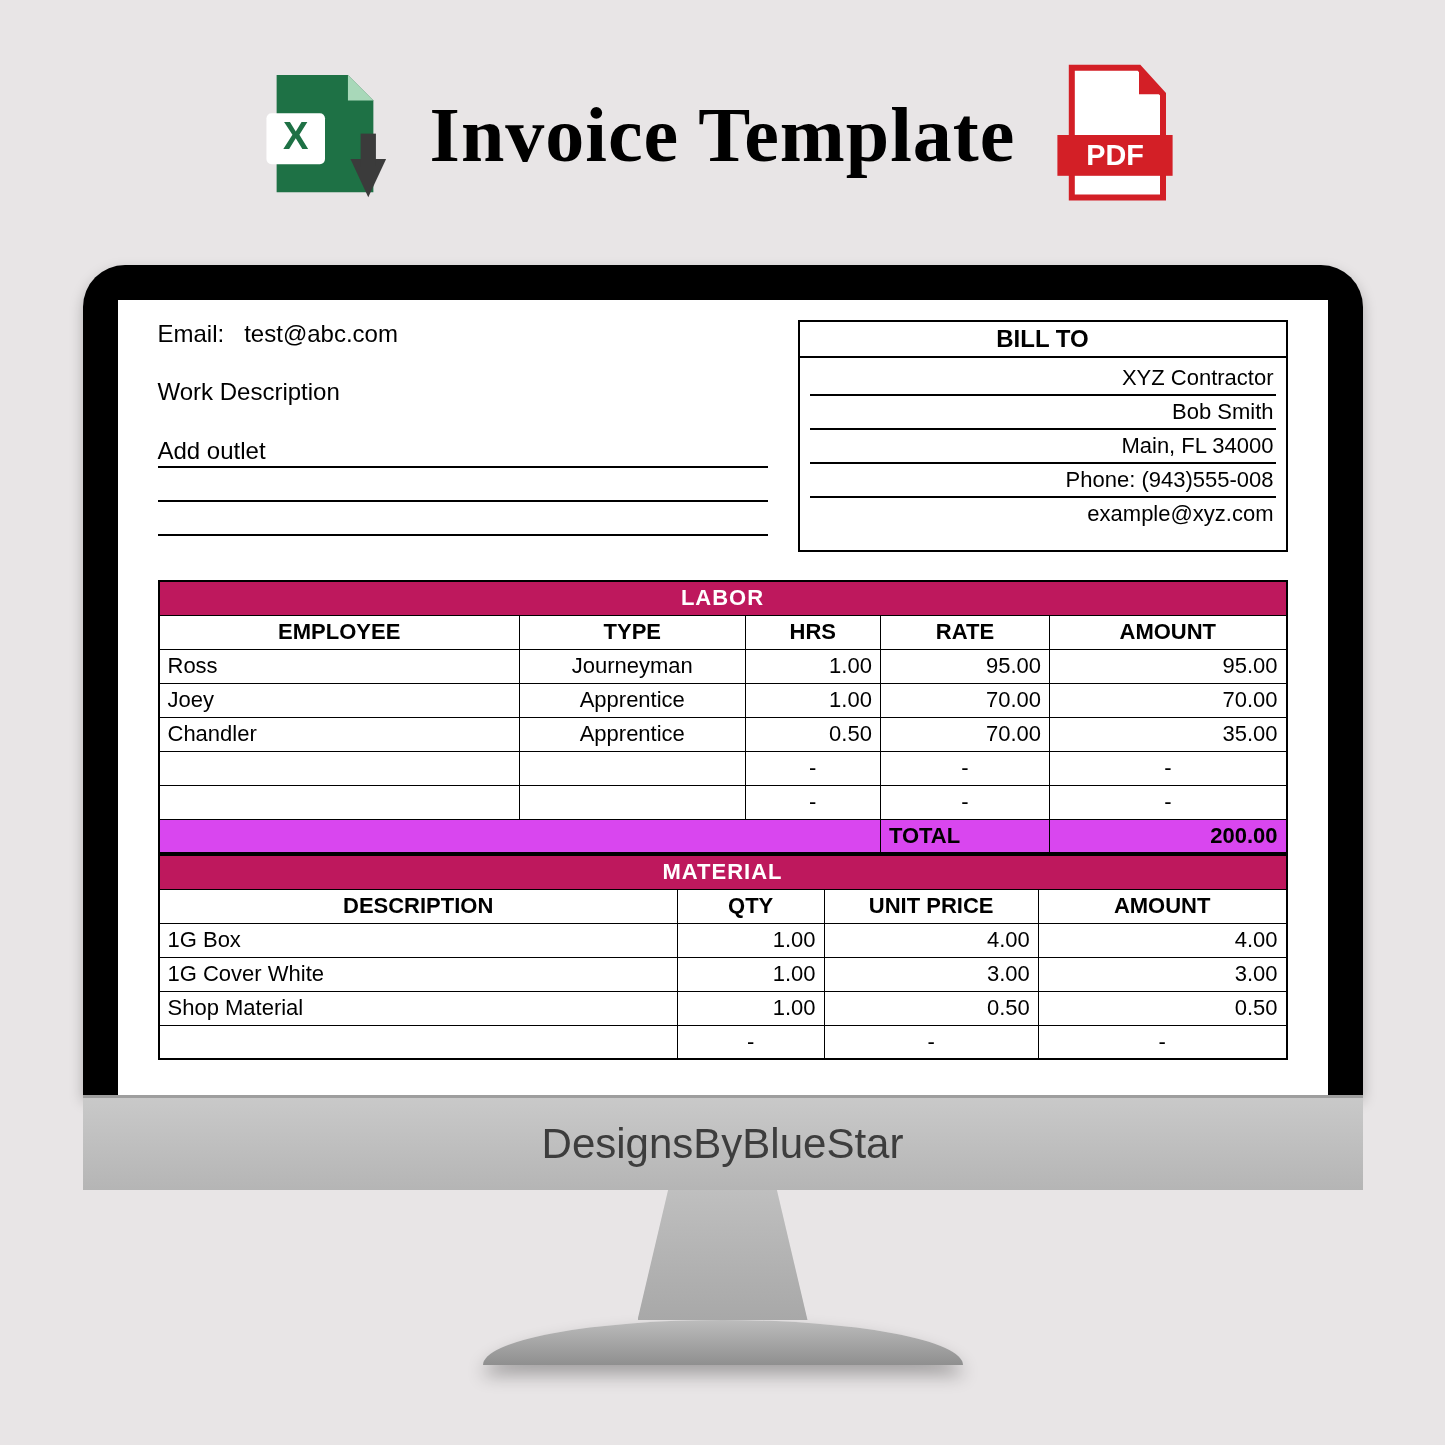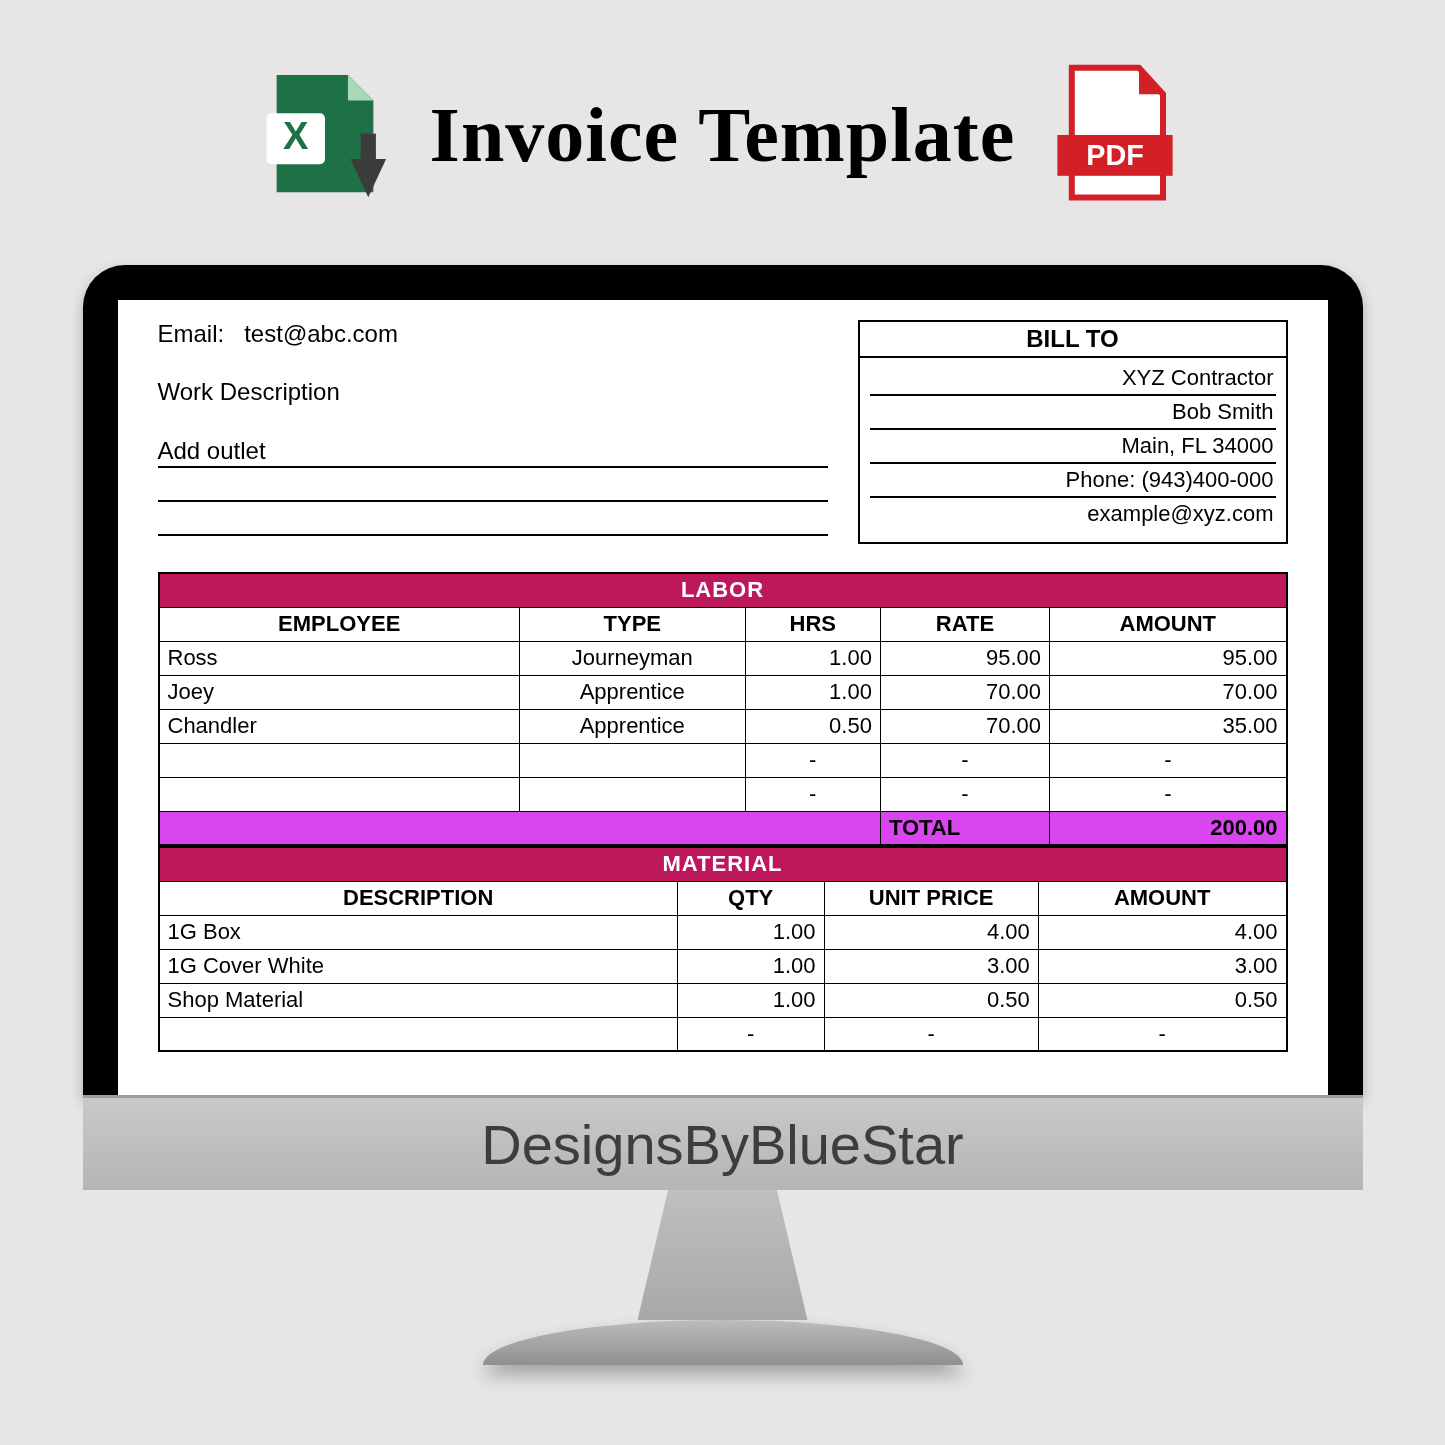--- a/index.html
+++ b/index.html
@@ -52,21 +52,21 @@
     overflow: hidden;
     padding: 20px 40px 0 40px;
   }
   .monitor-chin {
     width: 1280px;
     height: 95px;
     background: linear-gradient(#c9c9c9, #b5b5b5);
     display: flex;
     align-items: center;
     justify-content: center;
-    font-size: 56px;
+    font-size: 42px;
     color: #3d3d3d;
     font-family: Arial, sans-serif;
     border-top: 3px solid #9e9e9e;
   }
   .monitor-stand-neck {
     width: 170px;
     height: 130px;
     background: linear-gradient(#bfbfbf, #a8a8a8);
     clip-path: polygon(18% 0, 82% 0, 100% 100%, 0 100%);
   }
@@ -89,32 +89,32 @@
   .left-info .workdesc-label { margin-bottom: 28px; }
   .desc-lines { }
   .desc-line {
     border-bottom: 2px solid #000;
     height: 34px;
     line-height: 34px;
     font-size: 24px;
   }
 
   .billto-box {
-    width: 430px;
+    width: 490px;
     border: 2px solid #000;
     font-size: 22px;
   }
   .billto-header {
     text-align: center;
     font-weight: bold;
     border-bottom: 2px solid #000;
     padding: 3px 0;
     font-size: 24px;
   }
-  .billto-body { padding: 4px 10px 12px 10px; }
+  .billto-body { padding: 4px 10px 20px 10px; }
   .billto-body div {
     text-align: right;
     border-bottom: 2px solid #000;
     padding: 3px 2px;
   }
   .billto-body div:last-child { border-bottom: none; }
 
   
   .inv-table {
     width: 100%;
@@ -207,21 +207,21 @@
             <div class="desc-line"></div>
           </div>
         </div>
 
         <div class="billto-box">
           <div class="billto-header">BILL TO</div>
           <div class="billto-body">
             <div>XYZ Contractor</div>
             <div>Bob Smith</div>
             <div>Main, FL 34000</div>
-            <div>Phone: (943)400-000</div>
+            <div>Phone: (943)555-008</div>
             <div>example@xyz.com</div>
           </div>
         </div>
       </div>
 
       <table class="inv-table labor">
         <colgroup>
             <col class="c1">
             <col class="c2">
             <col class="c3">

